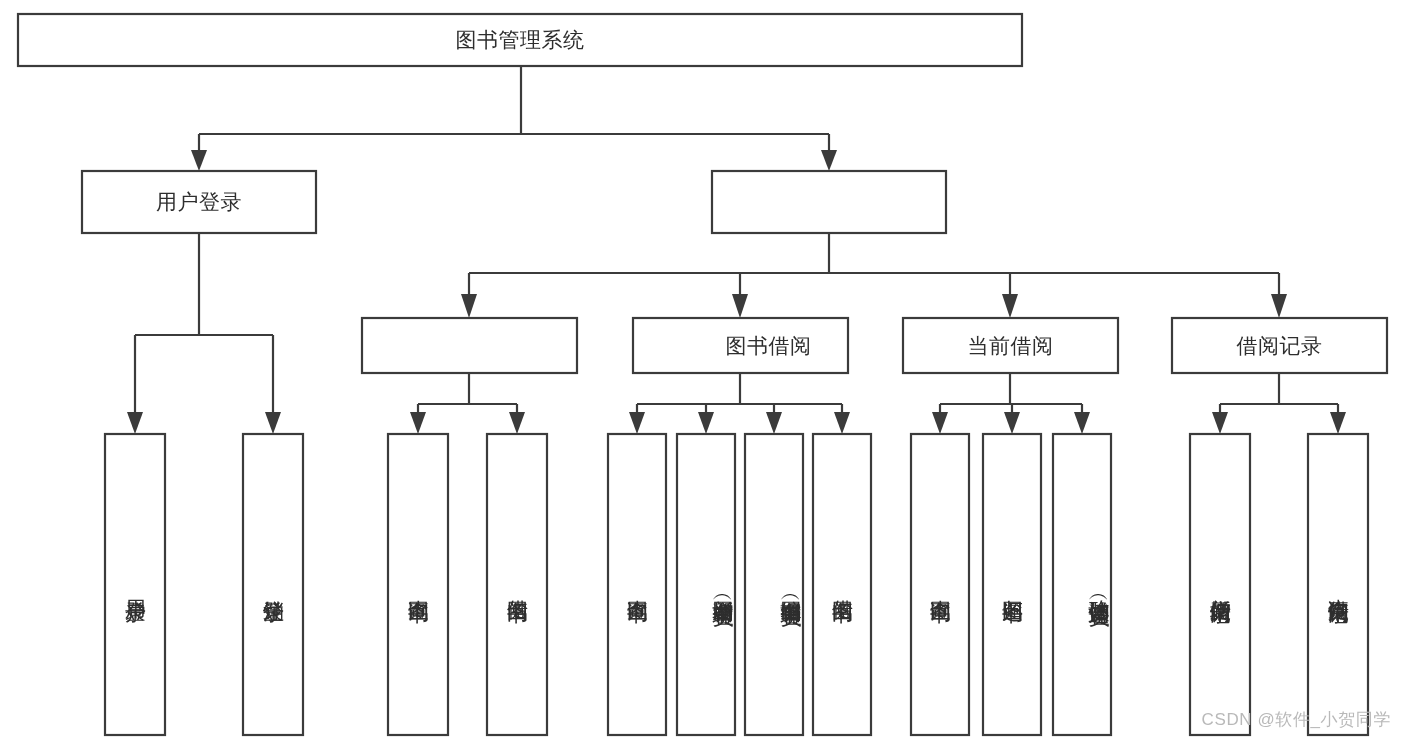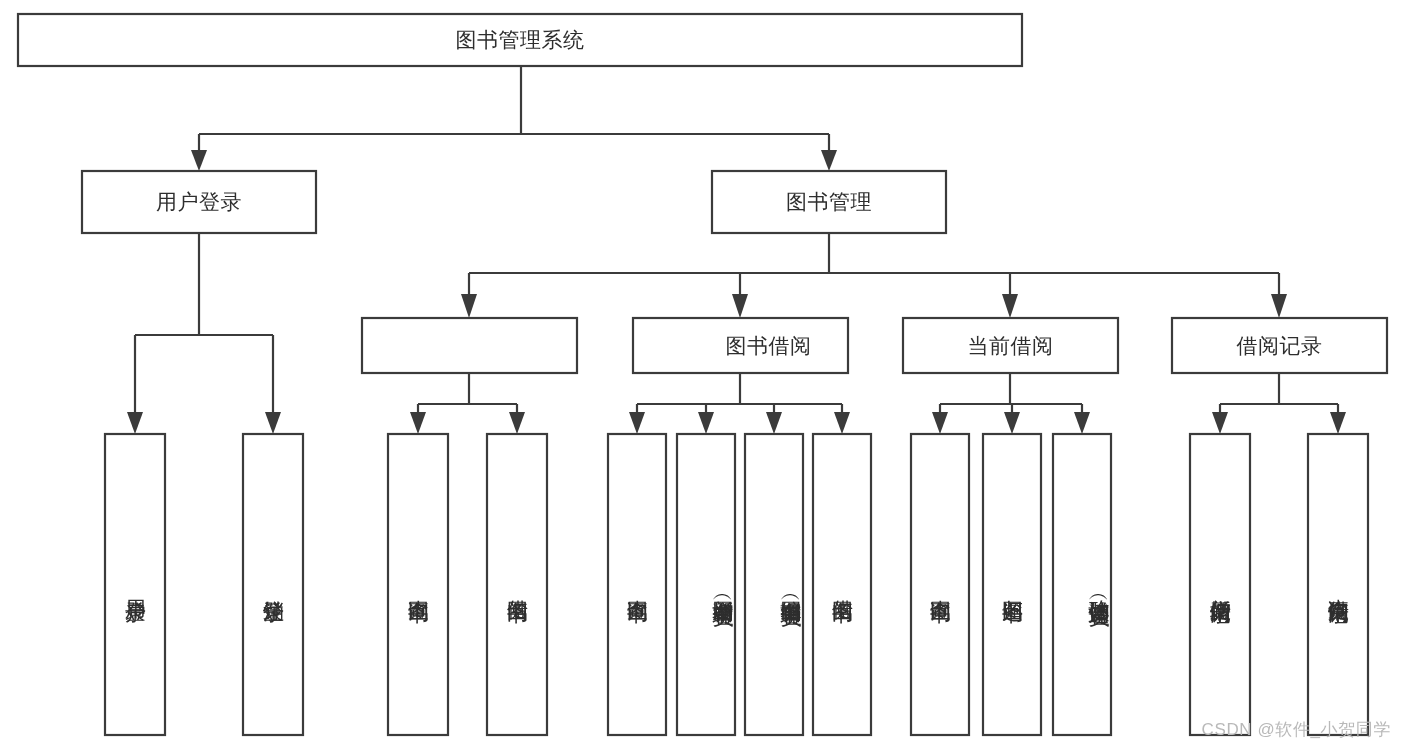--- a/index.html
+++ b/index.html
@@ -62,21 +62,21 @@
     font-size: 21px;
     line-height: 1.18;
     letter-spacing: 1px;
     writing-mode: vertical-rl;
     text-orientation: upright;
     pointer-events: none;
   }
   .watermark {
     position: absolute;
     right: 14px;
-    bottom: 6px;
+    bottom: 16px;
     font-size: 17px;
     color: #b9b9b9;
     letter-spacing: 0.6px;
     white-space: nowrap;
     pointer-events: none;
   }
 </style>
 </head>
 <body>
 
@@ -169,21 +169,20 @@
     <path class="connector" d="M 1220 404 L 1338 404"></path>
     <path class="connector" d="M 1220 404 L 1220 414"></path>
     <path class="connector" d="M 1338 404 L 1338 414"></path>
     <polygon class="arrow-head" points="1212,412 1228,412 1220,434"></polygon>
     <polygon class="arrow-head" points="1330,412 1346,412 1338,434"></polygon>
   </svg>
 
   <div class="node-label-h" style="left:18px; top:14px; width:1004px; height:52px;">图书管理系统</div>
 
   <div class="node-label-h" style="left:82px; top:171px; width:234px; height:62px;">用户登录</div>
-  <div class="node-label-h" style="left:712px; top:171px; width:234px; height:62px;">图书管理</div>
 
   <div class="node-label-h" style="left:633px; top:318px; width:215px; height:55px;padding-left:28px;">图书借阅</div>
   <div class="node-label-h" style="left:903px; top:318px; width:215px; height:55px;">当前借阅</div>
   <div class="node-label-h" style="left:1172px; top:318px; width:215px; height:55px;">借阅记录</div>
 
   <div class="node-label-v" style="left:105px; top:434px; width:60px; height:301px;">用户登录</div>
   <div class="node-label-v" style="left:243px; top:434px; width:60px; height:301px;">注销登录</div>
 
   <div class="node-label-v" style="left:388px; top:434px; width:60px; height:301px;">查询图书</div>
   <div class="node-label-v" style="left:487px; top:434px; width:60px; height:301px;">借阅图书</div>

